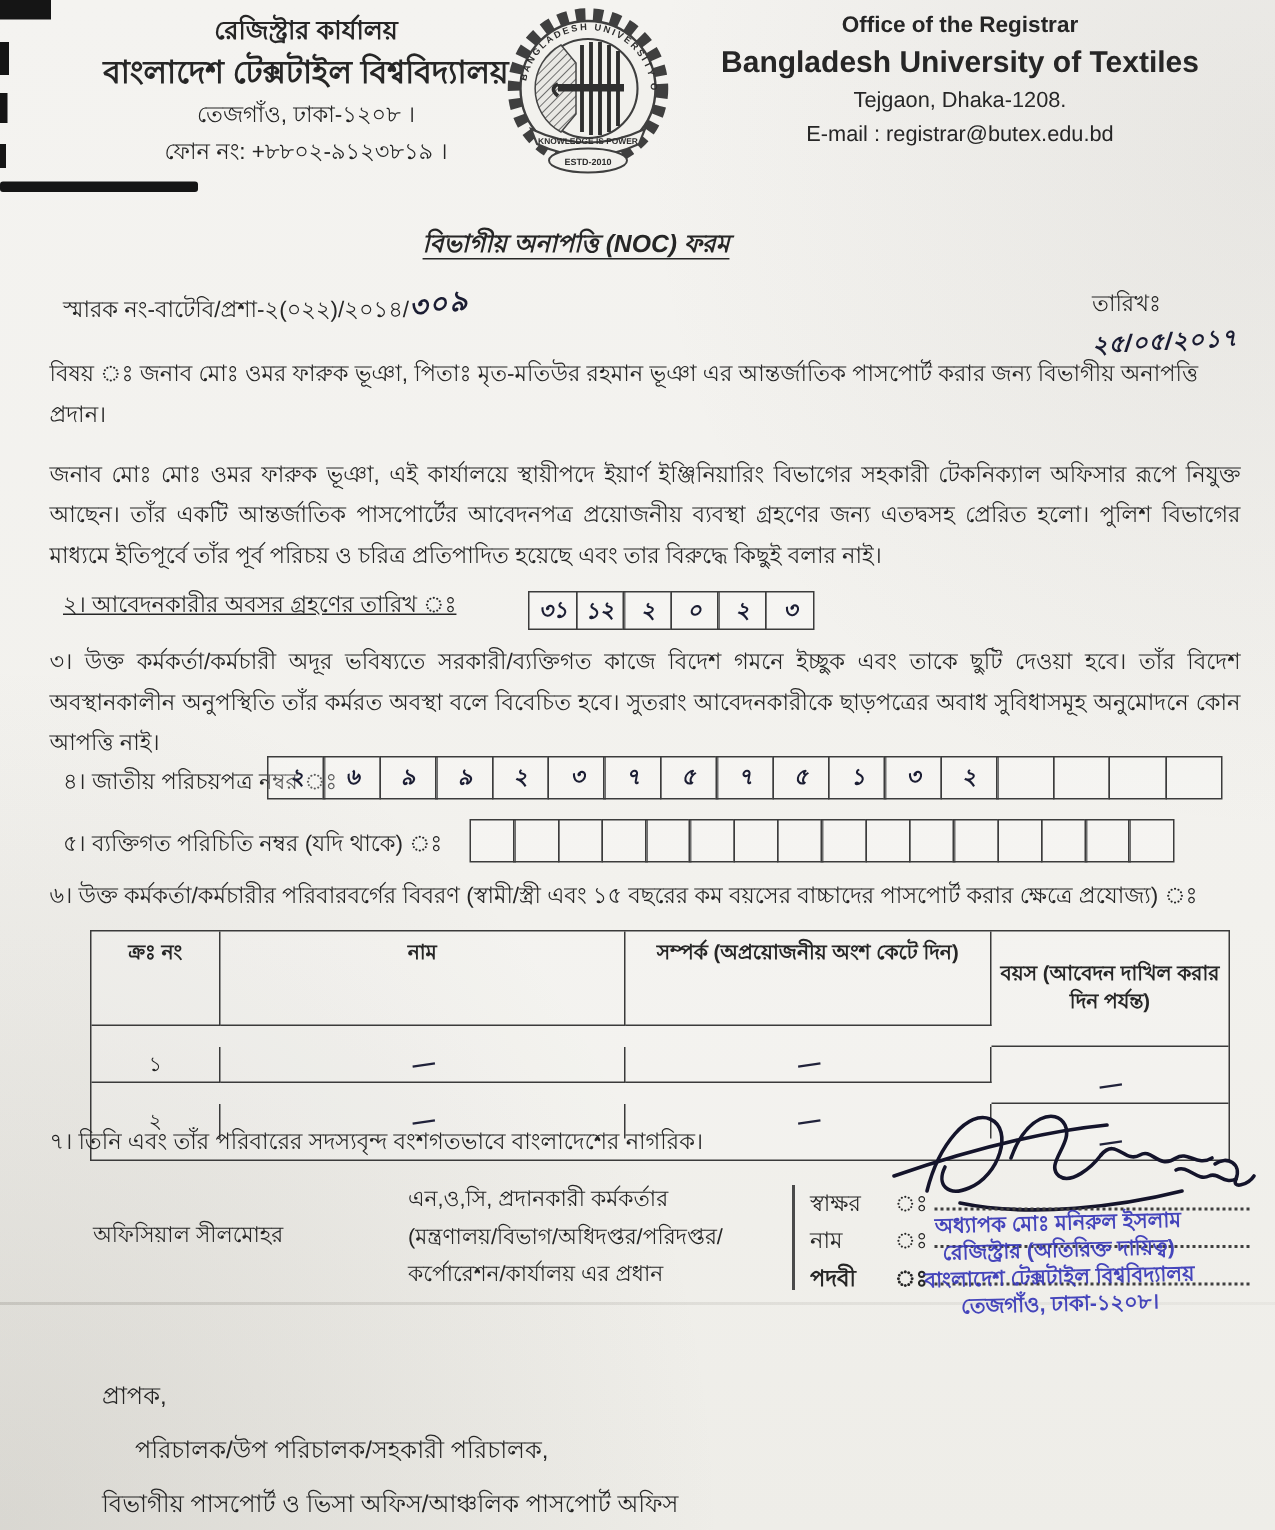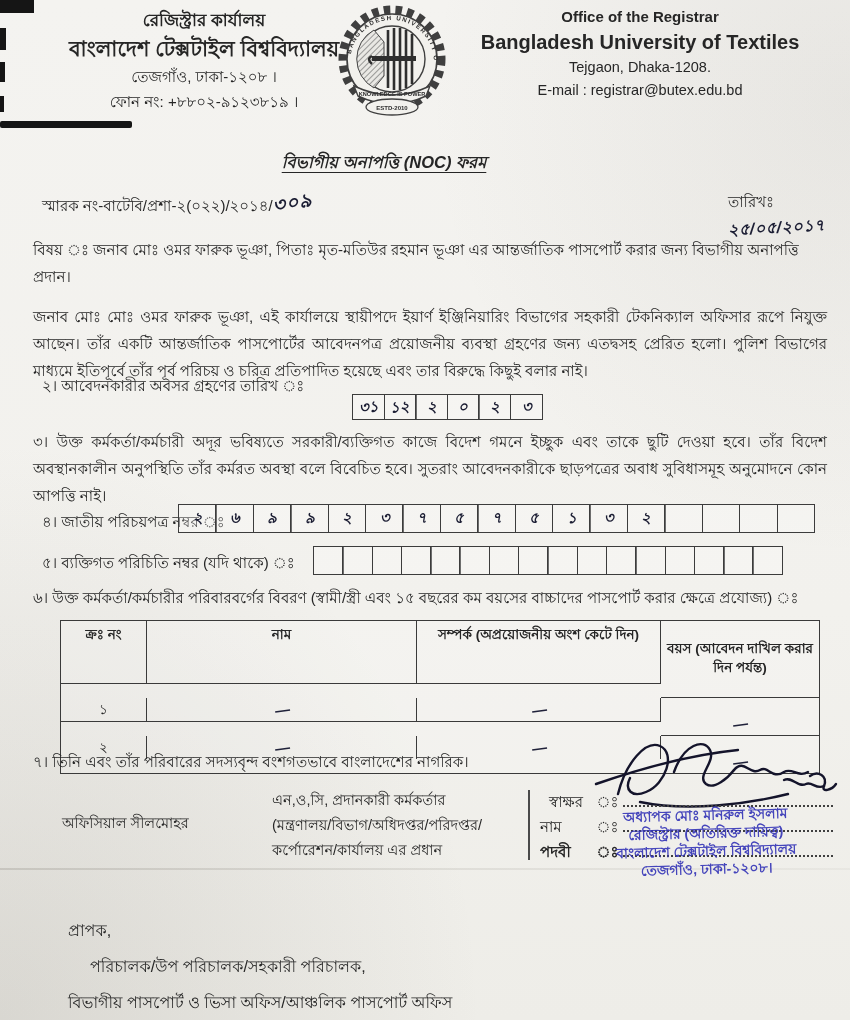--- a/index.html
+++ b/index.html
@@ -122,21 +122,21 @@
     <span>স্মারক নং-বাটেবি/প্রশা-২(০২২)/২০১৪/</span><span class="hw hw-big">৩০৯</span>
   </div>
   <div class="abs" style="left:728px;top:190px;font-size:15px;">
     <span>তারিখঃ</span><span class="hw hw-date">২৫/০৫/২০১৭</span>
   </div>
 
   <div class="abs bn" style="left:33px;top:236px;width:792px;">বিষয় ঃ জনাব মোঃ ওমর ফারুক ভূঞা, পিতাঃ মৃত-মতিউর রহমান ভূঞা এর আন্তর্জাতিক পাসপোর্ট করার জন্য বিভাগীয় অনাপত্তি প্রদান।</div>
 
   <div class="abs bn" style="left:33px;top:303px;width:794px;text-align:justify;">জনাব মোঃ মোঃ ওমর ফারুক ভূঞা, এই কার্যালয়ে স্থায়ীপদে ইয়ার্ণ ইঞ্জিনিয়ারিং বিভাগের সহকারী টেকনিক্যাল অফিসার রূপে নিযুক্ত আছেন। তাঁর একটি আন্তর্জাতিক পাসপোর্টের আবেদনপত্র প্রয়োজনীয় ব্যবস্থা গ্রহণের জন্য এতদ্বসহ প্রেরিত হলো। পুলিশ বিভাগের মাধ্যমে ইতিপূর্বে তাঁর পূর্ব পরিচয় ও চরিত্র প্রতিপাদিত হয়েছে এবং তার বিরুদ্ধে কিছুই বলার নাই।</div>
 
-  <div class="abs bn" style="left:42px;top:372px;">২। আবেদনকারীর অবসর গ্রহণের তারিখ ঃ</div>
+  <div class="abs bn" style="left:42px;top:390px;text-decoration:underline;">২। আবেদনকারীর অবসর গ্রহণের তারিখ ঃ</div>
   <div class="abs boxrow" style="left:352px;top:394px;">
       <div class="cell" style="width: 31px; height: 24px;">
         <span class="hw">৩১</span>
       </div>
       <div class="cell" style="width: 31px; height: 24px;">
         <span class="hw">১২</span>
       </div>
       <div class="cell" style="width: 31px; height: 24px;">
         <span class="hw">২</span>
       </div>
@@ -268,21 +268,21 @@
 
   <div class="abs" style="left:272px;top:788px;font-size:14.5px;line-height:25px;">
       <div>এন,ও,সি, প্রদানকারী কর্মকর্তার</div>
       <div>(মন্ত্রণালয়/বিভাগ/অধিদপ্তর/পরিদপ্তর/</div>
       <div>কর্পোরেশন/কার্যালয় এর প্রধান</div>
     </div>
 
   <div class="abs vert-rule" style="left:528px;top:790px;height:70px;"></div>
 
   <div class="abs" style="left:540px;top:790px;">
-    <div style="height:25px;text-align:center;">
+    <div style="height:25px;">
       <span class="slabel" style="display:inline-block;width:52px;">স্বাক্ষর</span>
       <span class="slabel">ঃ</span>
       <span class="dotline" style="width:210px;"></span>
     </div>
     <div style="height:25px;">
       <span class="slabel" style="display:inline-block;width:52px;">নাম</span>
       <span class="slabel">ঃ</span>
       <span class="dotline" style="width:210px;"></span>
     </div>
     <div style="height:25px;font-weight:bold;">

